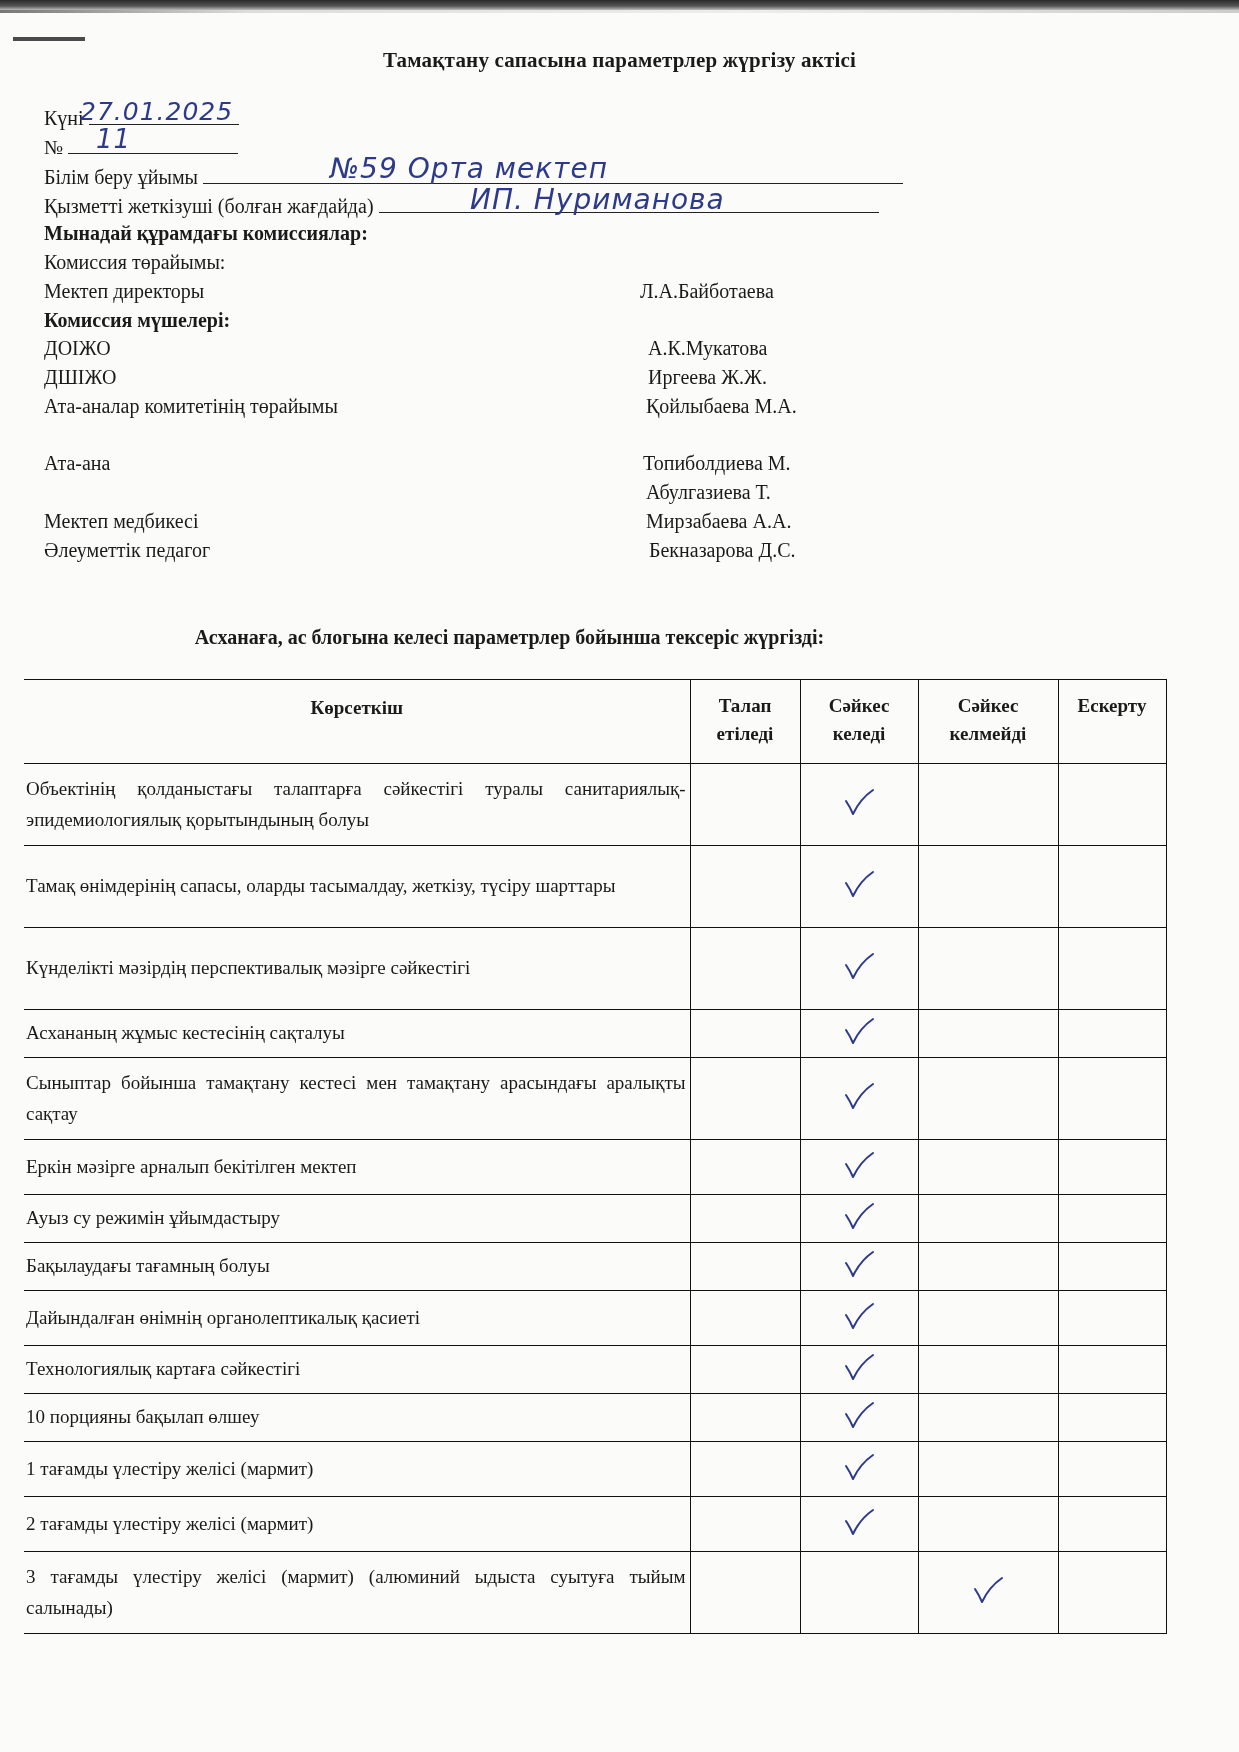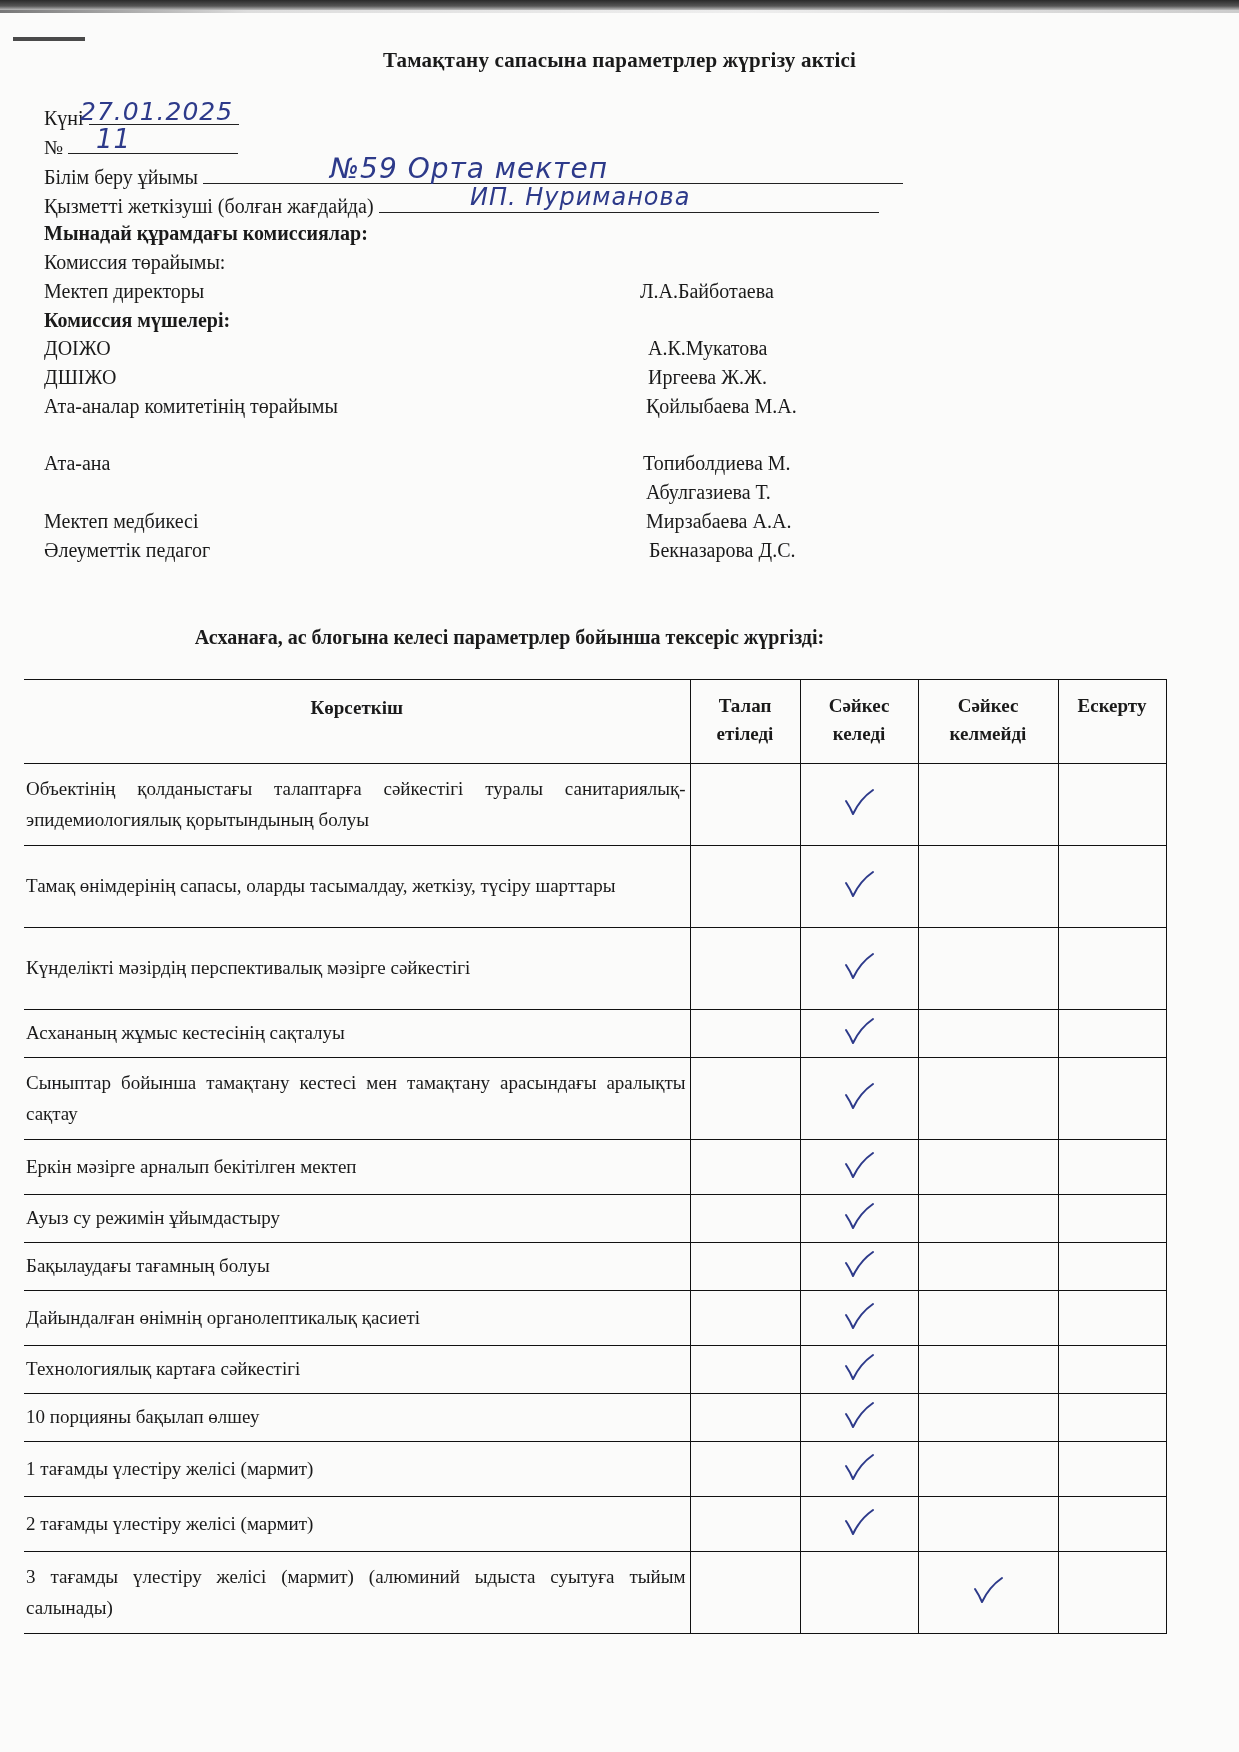--- a/index.html
+++ b/index.html
@@ -93,21 +93,21 @@
 <div class="line" style="top:163px;">
   <span>Білім беру ұйымы</span>
   <span class="underline-field" style="width:700px;"></span>
 </div>
 <div class="hand" style="left:285px; top:152px; font-size:28px;margin-left:45px;">№59 Орта мектеп</div>
 
 <div class="line" style="top:192px;">
   <span>Қызметті жеткізуші (болған жағдайда)</span>
   <span class="underline-field" style="width:500px;"></span>
 </div>
-<div class="hand" style="left:470px; top:183px; font-size:24px;">ИП. Нуриманова</div>
+<div class="hand" style="left:470px; top:183px; font-size:28px;">ИП. Нуриманова</div>
 
 <div class="line bold" style="top:222px;">Мынадай құрамдағы комиссиялар:</div>
 <div class="line" style="top:251px;">Комиссия төрайымы:</div>
 <div class="line" style="top:280px;">Мектеп директоры</div>
 <div class="member-name" style="left:640px; top:280px;">Л.А.Байботаева</div>
 <div class="line bold" style="top:309px;">Комиссия мүшелері:</div>
 
 <div class="line" style="top:337px;">ДОІЖО</div>
 <div class="member-name" style="left:648px; top:337px;">А.К.Мукатова</div>
 

